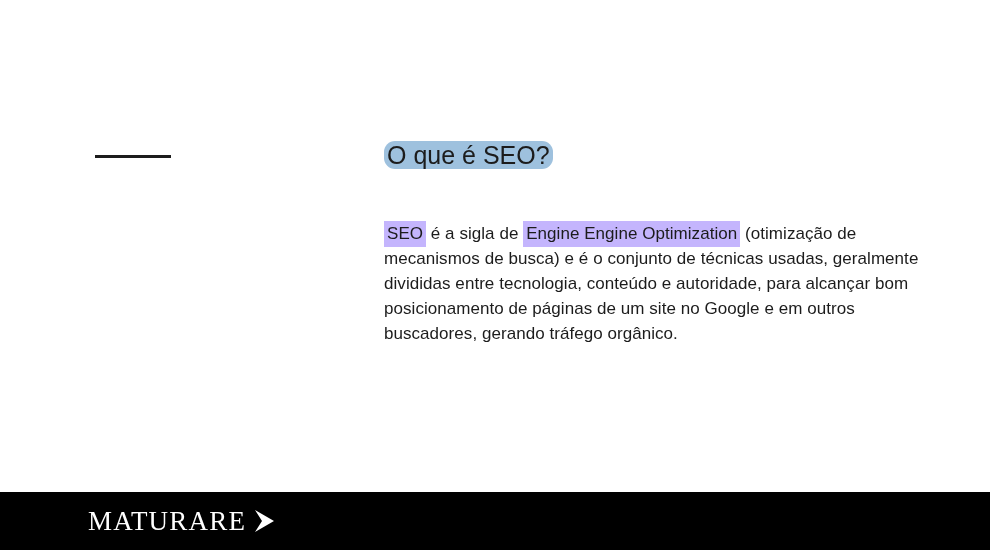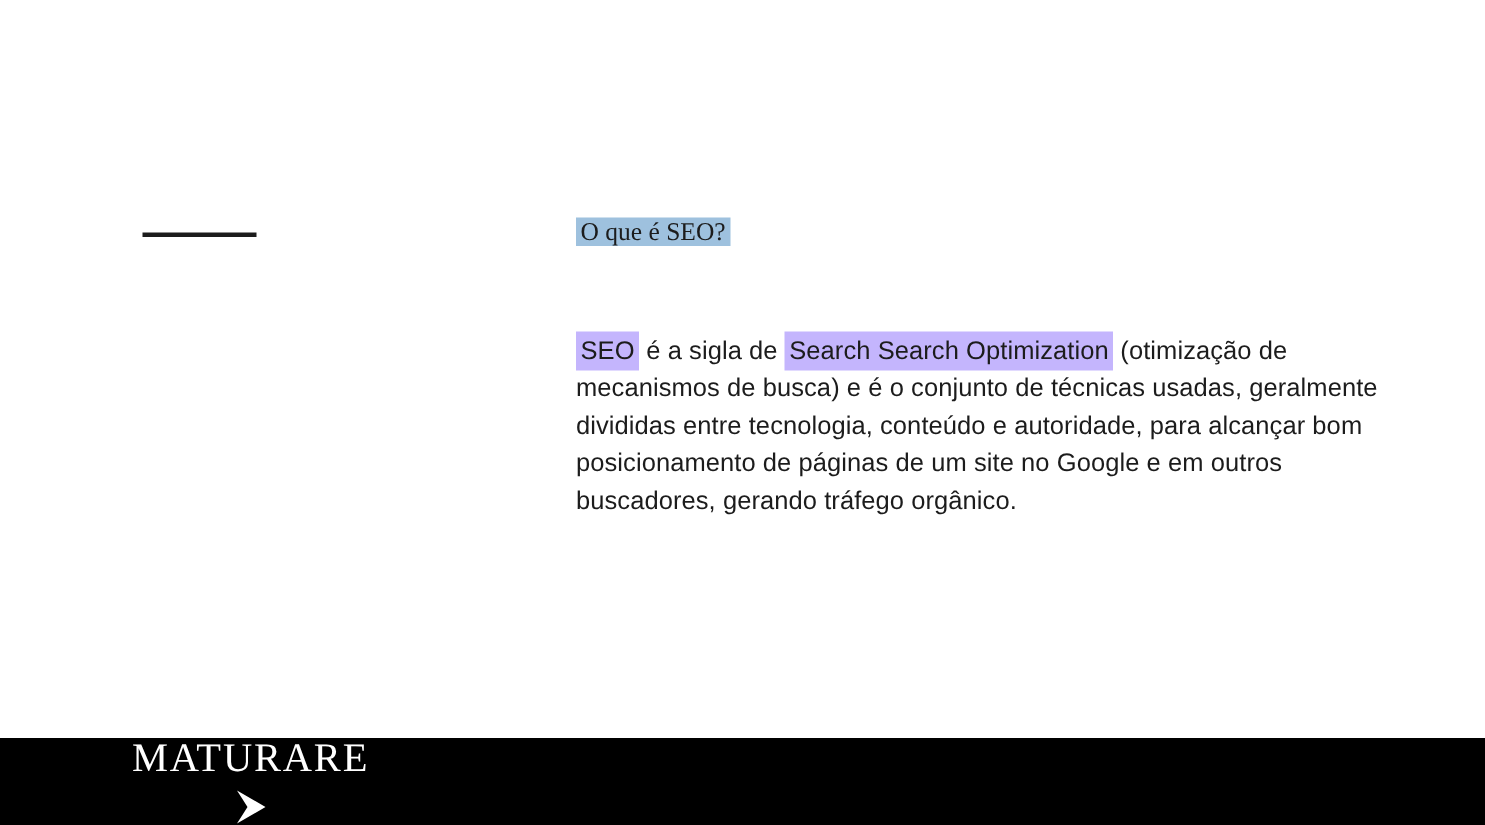--- a/index.html
+++ b/index.html
@@ -51,30 +51,31 @@
 
   
   .headline-wrap {
     position: absolute;
     left: 384px;
     top: 141px;
   }
 
   .headline {
     display: inline;
-    font-family: Liberation Serif, serif;
-    font-size: 17px;
+    font-family: Liberation Sans, sans-serif;
+    font-size: 25px;
     font-weight: normal;
     color: #1c1c1c;
     background: #9ec1de;
     line-height: 28px;
     padding: 0 3px;
     box-decoration-break: clone;
     -webkit-box-decoration-break: clone;
     white-space: nowrap;
+    border-radius: 11px;
   }
 
   
   .body-wrap {
     position: absolute;
     left: 384px;
     top: 204px;
     width: 540px;
   }
 
@@ -105,21 +106,20 @@
     display: flex;
     align-items: center;
   }
 
   .footer-logo {
     position: absolute;
     left: 88px;
     display: flex;
     align-items: center;
     gap: 7px;
-    flex-direction: column;
   }
 
   .footer-logo-text {
     font-family: "Liberation Serif", serif;
     font-size: 27px;
     font-weight: normal;
     color: #ffffff;
     letter-spacing: 1.2px;
     line-height: 1;
   }
@@ -149,21 +149,21 @@
   <div class="keyword-row">
     <span class="connector-line"></span>
   </div>
 
   <div class="headline-wrap">
     <span class="headline">O que é SEO?</span>
   </div>
 
   <div class="body-wrap">
     <p class="body-text">
-      <span class="hl">SEO</span><span> é a sigla de </span><span class="hl">Search Search Optimization</span><span> (otimização de mecanismos de busca) e é o conjunto de técnicas usadas, geralmente divididas entre tecnologia, conteúdo e autoridade, para alcançar bom posicionamento de páginas de um site no Google e em outros buscadores, gerando tráfego orgânico.</span>
+      <span class="hl">SEO</span><span> é a sigla de </span><span class="hl">Engine Engine Optimization</span><span> (otimização de mecanismos de busca) e é o conjunto de técnicas usadas, geralmente divididas entre tecnologia, conteúdo e autoridade, para alcançar bom posicionamento de páginas de um site no Google e em outros buscadores, gerando tráfego orgânico.</span>
     </p>
   </div>
 
   <div class="footer-bar">
     <div class="footer-logo">
       <span class="footer-logo-text">MATURARE</span>
       <span class="footer-logo-arrow">
         <svg viewBox="0 0 22 24" width="22" height="24" aria-hidden="true">
           <path d="M2 1 L21 12 L2 23 L9 12 Z" fill="#ffffff"></path>
         </svg>

